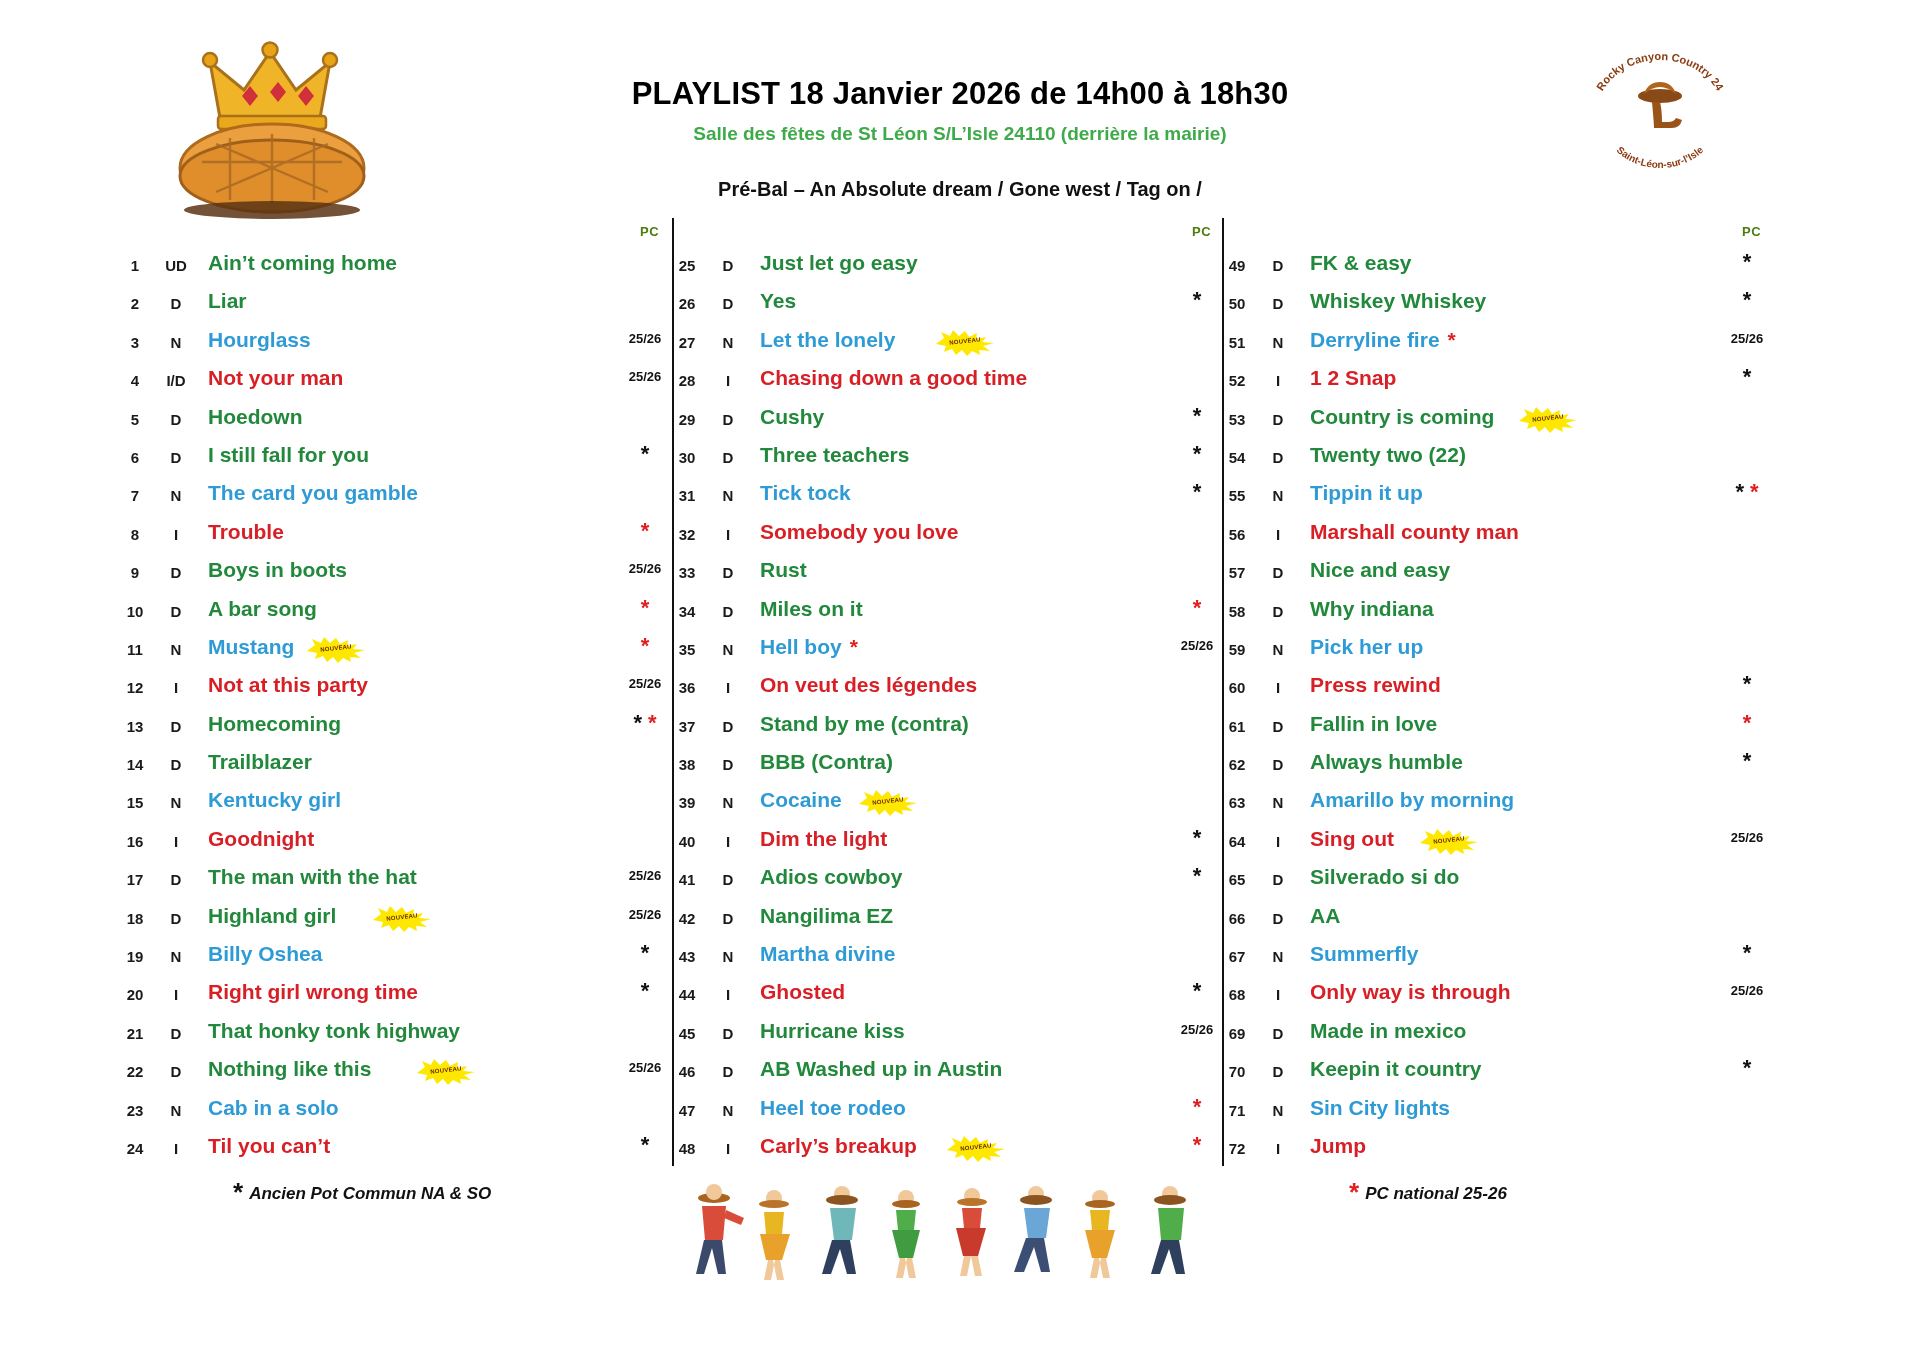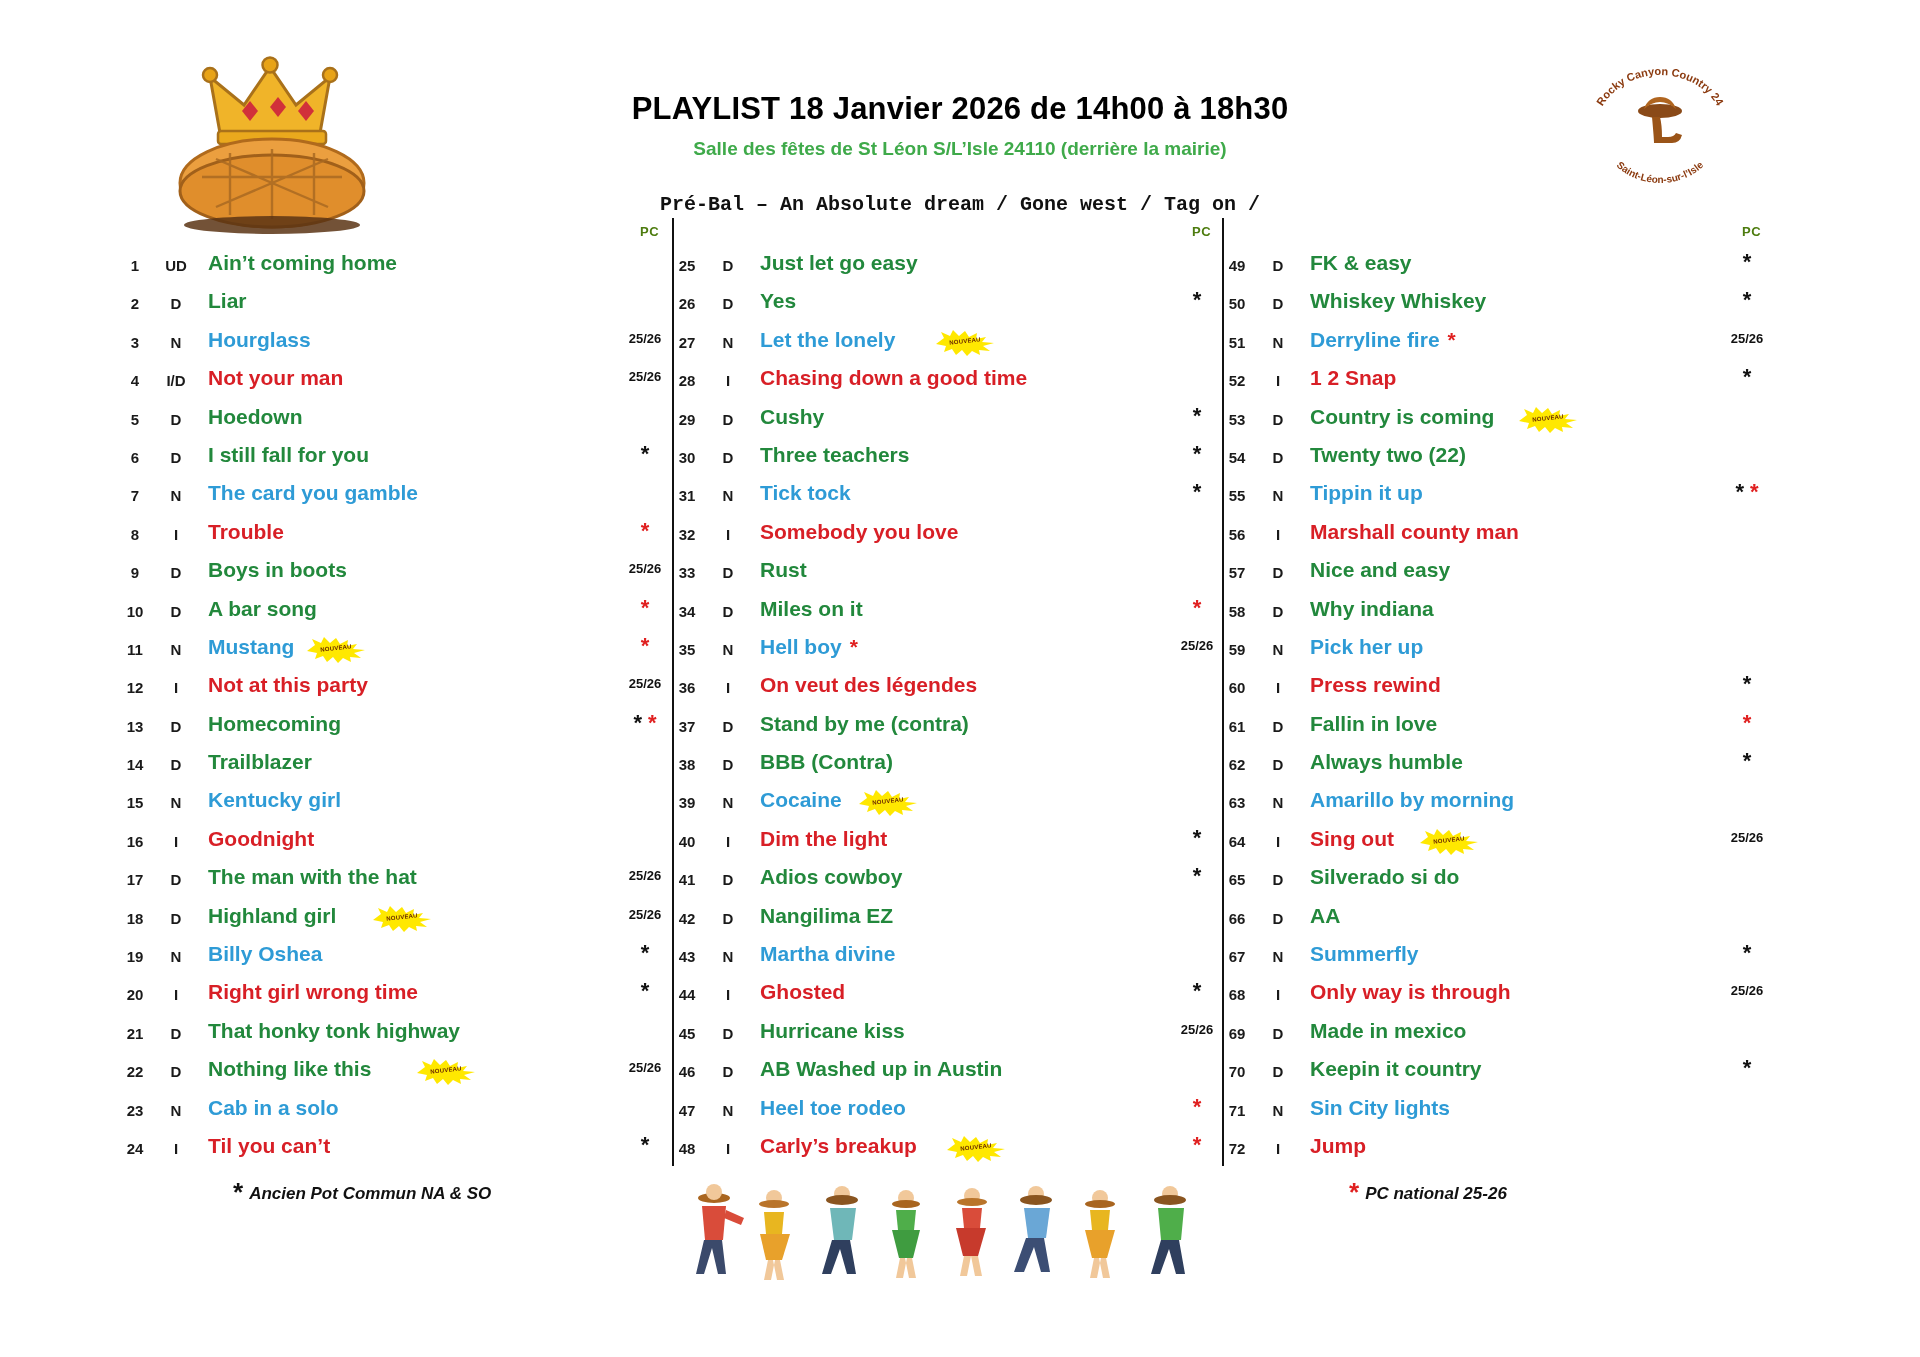--- a/index.html
+++ b/index.html
@@ -6,32 +6,32 @@
   body{
     width:1920px;height:1357px;
     background:#ffffff;
     font-family:"Liberation Sans", sans-serif;
     position:relative;
     overflow:hidden;
   }
   .page{position:relative;width:1920px;height:1357px;}
 
   
-  .header{position:absolute;left:0;top:0;width:1636px;height:215px;margin-top:15px;}
+  .header{position:absolute;left:0;top:0;width:1636px;height:215px;}
   .title{
     position:absolute;left:0;top:76px;width:1920px;text-align:center;
     font-size:31px;font-weight:bold;color:#000000;letter-spacing:.2px;
   }
   .subtitle{
     position:absolute;left:0;top:123px;width:1920px;text-align:center;
     font-size:19px;font-weight:bold;color:#3faa4a;
   }
   .prebal{
     position:absolute;left:0;top:178px;width:1920px;text-align:center;
-    font-size:20px;font-weight:bold;color:#111111;font-family:Liberation Mono, monospace;
+    font-size:20px;font-weight:bold;color:#111111;
   }
 
   
   .crown-art{position:absolute;left:160px;top:40px;width:225px;height:180px;}
 
   
   .club-logo{position:absolute;left:1580px;top:42px;width:160px;height:135px;}
 
   
   .columns{position:absolute;left:0;top:218px;width:1920px;height:950px;}

